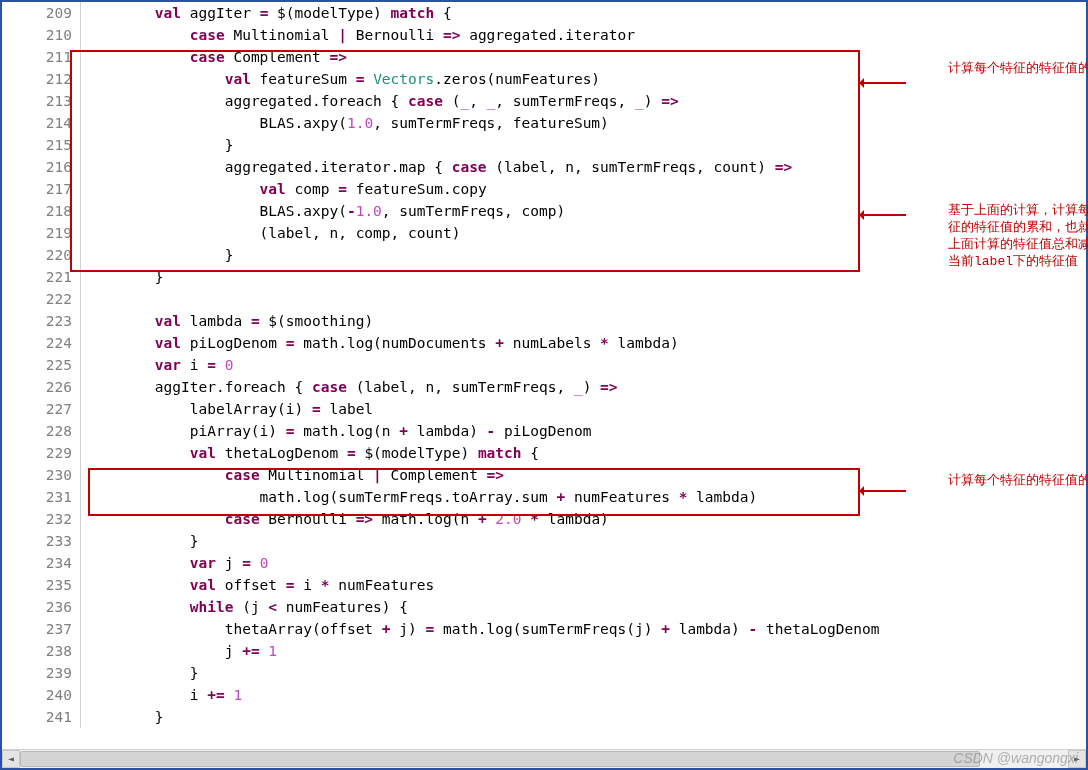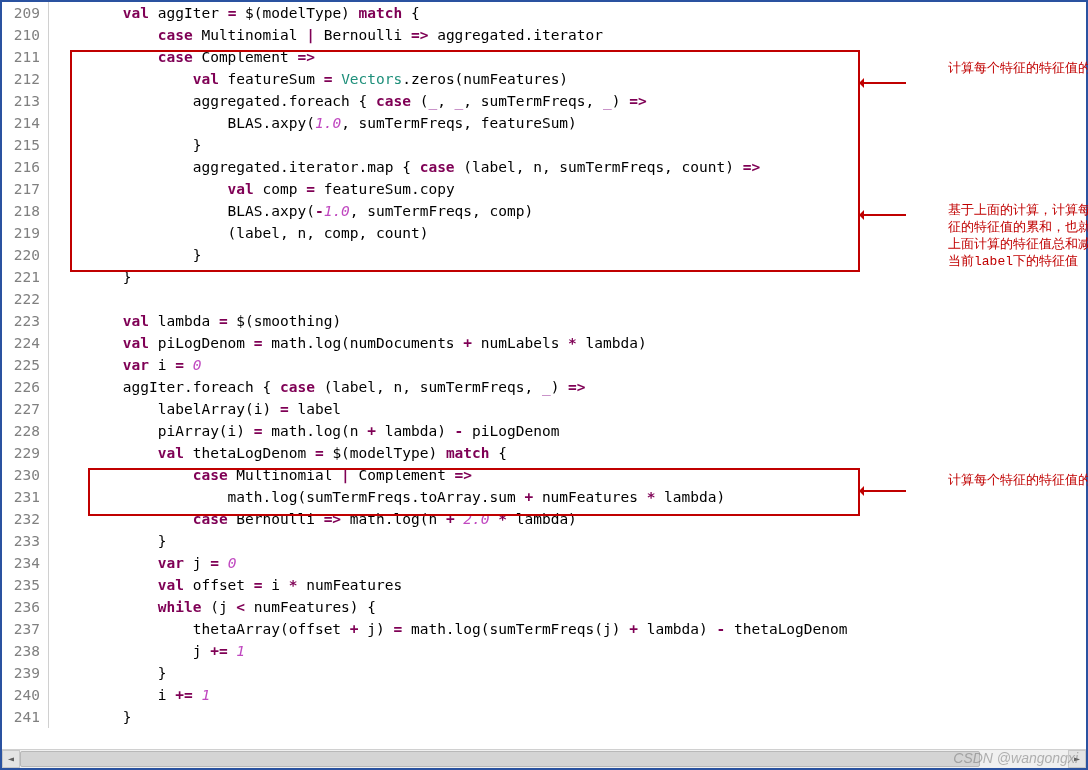--- a/index.html
+++ b/index.html
@@ -31,41 +31,42 @@
     position: absolute; top: 2px; left: 2px; right: 2px; bottom: 22px;
     overflow: hidden;
     font-size: 14.5px;
     line-height: 22px;
     white-space: pre;
   }
   .line {
     display: flex;
     height: 22px;
     align-items: stretch;
+    padding-left: 32px;
   }
   .ln {
     width: 38px;
     text-align: right;
     padding-right: 8px;
     color: var(--gutter-fg);
     border-right: 1px solid var(--gutter-border);
     background: var(--gutter-bg);
     user-select: none;
     flex: none;
   }
   .code-area {
     padding-left: 4px;
     position: relative;
     flex: 1;
   }
   .kw { color: var(--kw); font-weight: bold; text-align: right; }
   .op { color: var(--kw); font-weight: bold; }
   .ty { color: #1e8f7a; text-align: center; }
   .id-purple { color: #a040a0; }
-  .num { color: #c048c0; font-style: italic; }
+  .num { color: #c048c0; }
   .pl { color: #000; }
 
   
   .overlay {
     position: absolute; pointer-events: none;
     top: 2px; left: 2px; right: 2px; bottom: 22px;
   }
   .redbox {
     position: absolute;
     border: 2px solid var(--box);

